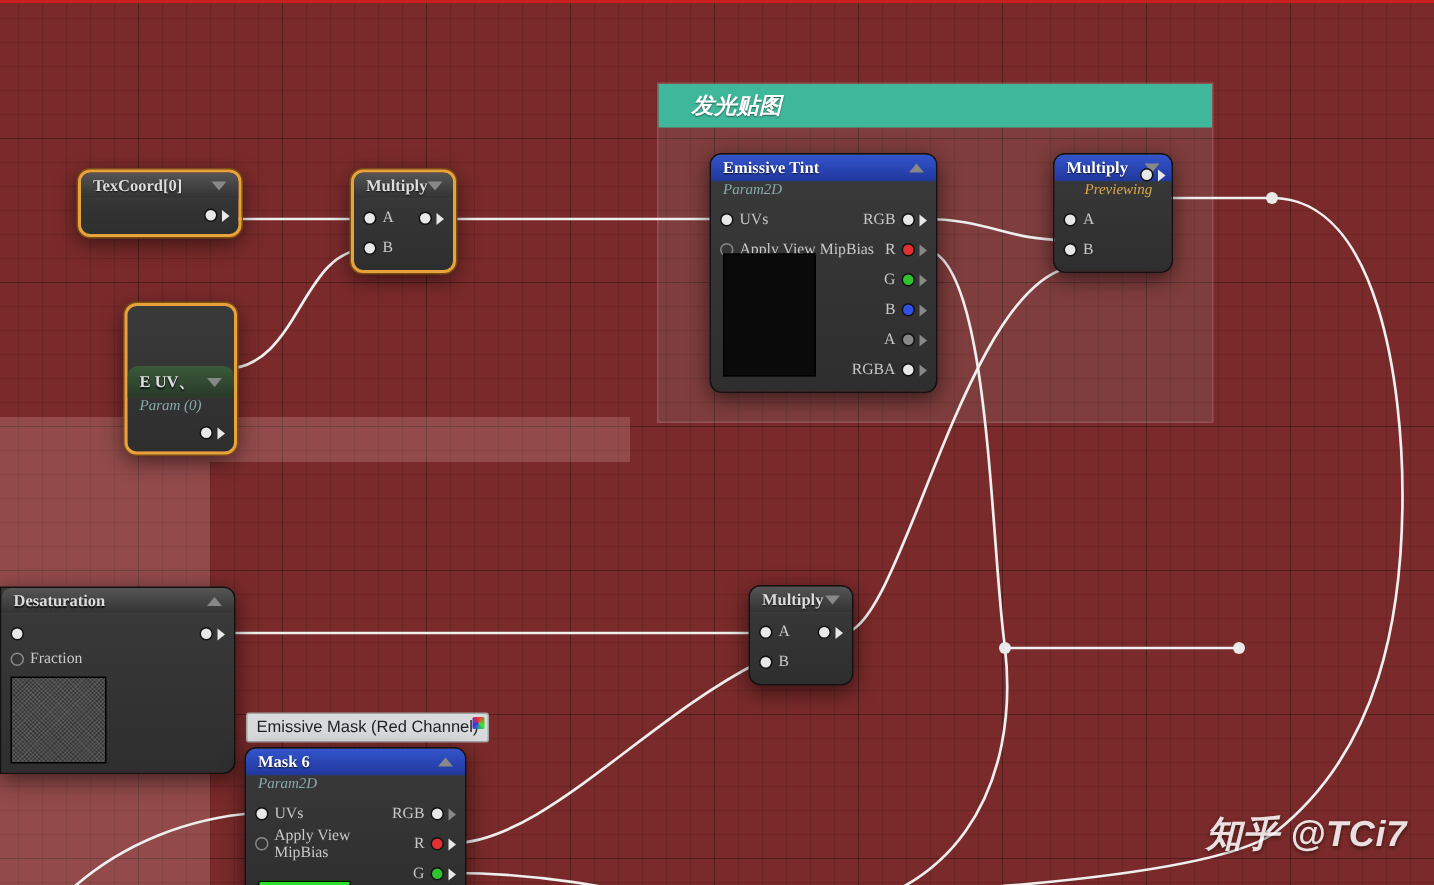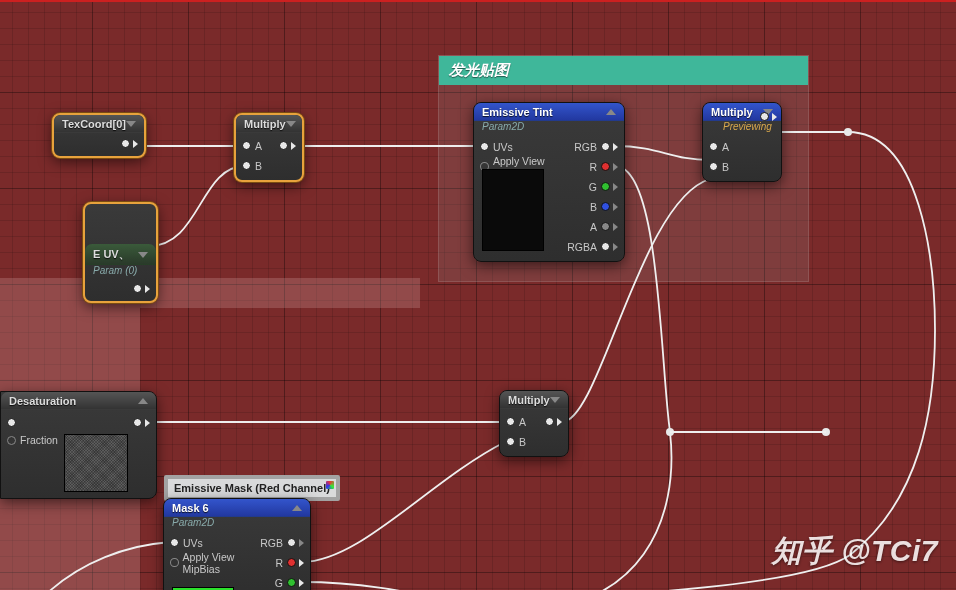--- a/index.html
+++ b/index.html
@@ -29,20 +29,21 @@
 svg.wires { position: absolute; inset: 0; width:956px; height:590px; pointer-events:none; }
 .wire { stroke: #efefef; stroke-width: 1.8; fill: none; }
 .wire-dot { fill:#e8e8e8; }
 
 .node {
   position: absolute;
   background: linear-gradient(#3a3a3a,#2e2e2e);
   border: 1px solid #111;
   border-radius: 8px;
   box-shadow: 0 4px 14px rgba(0,0,0,0.55);
+  font-family: Liberation Serif, serif;
 }
 .node.selected { border: 2px solid #e8a23c; box-shadow: 0 0 0 1px #7a4c12, 0 4px 14px rgba(0,0,0,0.55); }
 .node-header {
   display:flex; align-items:center; justify-content:space-between;
   padding: 3px 8px 2px 8px;
   border-bottom: 1px solid rgba(0,0,0,0.3);
   border-radius: 7px 7px 0 0;
   font-weight: bold;
   font-size: 11px;
   text-shadow: 0 1px 1px rgba(0,0,0,0.8);
@@ -72,53 +73,53 @@
 .comment-box {
   position:absolute;
   background: rgba(150,150,150,0.18);
   border: 1px solid rgba(255,255,255,0.12);
 }
 .comment-box .comment-header {
   background: #3fb79a;
   color:#fff;
   font-weight:bold;
   font-style:italic;
-  padding: 5px 10px;
+  padding: 5px 22px;
   font-size:15px;
   text-shadow: 0 1px 1px rgba(0,0,0,0.5);
 }
 .comment-light {
   position:absolute;
   background: rgba(220,170,170,0.25);
 }
 
 .texcoord-body { display:flex; justify-content:flex-end; padding:6px 6px 8px 6px; }
 
 .preview-swatch { width:60px; height:60px; background:#0a0a0a; border:1px solid #000; margin:4px 2px 2px 2px; }
 .preview-swatch.green { background:#2be02b; }
 .preview-swatch.noise {
   background:
     repeating-linear-gradient(45deg,#777,#777 1px,#999 1px,#999 2px),
     repeating-linear-gradient(-45deg,#777,#777 1px,#999 1px,#999 2px);
   background-blend-mode: multiply;
 }
 .tooltip {
   position:absolute; background:#d9dadb; color:#222; font-size:11px;
-  padding:3px 6px; border:4px solid #a3a3a3; border-radius:2px;font-weight:bold;
+  padding:3px 6px; border:1px solid #a3a3a3; border-radius:2px;
 }
 .tooltip::after {
   content:""; position:absolute; top:2px; right:2px; width:8px; height:8px;
   background: conic-gradient(#e33,#3e3,#33e,#e33); border-radius:1px;
 }
 .watermark {
   position:absolute; right:18px; bottom:18px; color:#fff; opacity:0.85;
-  font-size:30px; font-style: italic; font-weight: 600; letter-spacing:0.5px;
+  font-size:24px; font-style: italic; font-weight: 600; letter-spacing:0.5px;
   text-shadow: 0 1px 3px rgba(0,0,0,0.6);
 }
-.desat-lower { display:flex; gap:6px; align-items:flex-start; }
+.desat-lower { display:flex; gap:6px; align-items:flex-start;flex-direction:column; }
 </style>
 </head>
 <body>
 
 <div class="grid-bg"></div>
 <div class="red-top-line"></div>
 
 <div class="canvas">
 
   <div class="comment-light" style="left:0; top:278px; width:420px; height:30px;"></div>
@@ -139,21 +140,21 @@
     <circle class="wire-dot" cx="670" cy="432" r="4"></circle>
     <circle class="wire-dot" cx="826" cy="432" r="4"></circle>
     <path class="wire" d="M 670 432 C 740 432, 790 432, 826 432"></path>
     <path class="wire" d="M 125 422 C 300 422, 400 422, 505 422"></path>
     <path class="wire" d="M 562 422 C 600 422, 640 200, 710 179"></path>
     <path class="wire" d="M 40 600 C 80 560, 130 545, 170 542"></path>
     <path class="wire" d="M 302 562 C 360 562, 430 480, 505 442"></path>
     <path class="wire" d="M 302 582 C 380 582, 440 600, 500 610"></path>
   </svg>
 
-  <div class="node selected" style="left:52px; top:113px; width:94px;">
+  <div class="node selected" style="left:52px; top:113px; width:109px;">
     <div class="node-header dark">
       <span>TexCoord[0]</span>
       <span class="tri"></span>
     </div>
     <div class="texcoord-body">
       <span class="pin pin-right">
           <span class="pin-dot white"></span>
           <span class="pin-arrow lit"></span>
         </span>
     </div>

